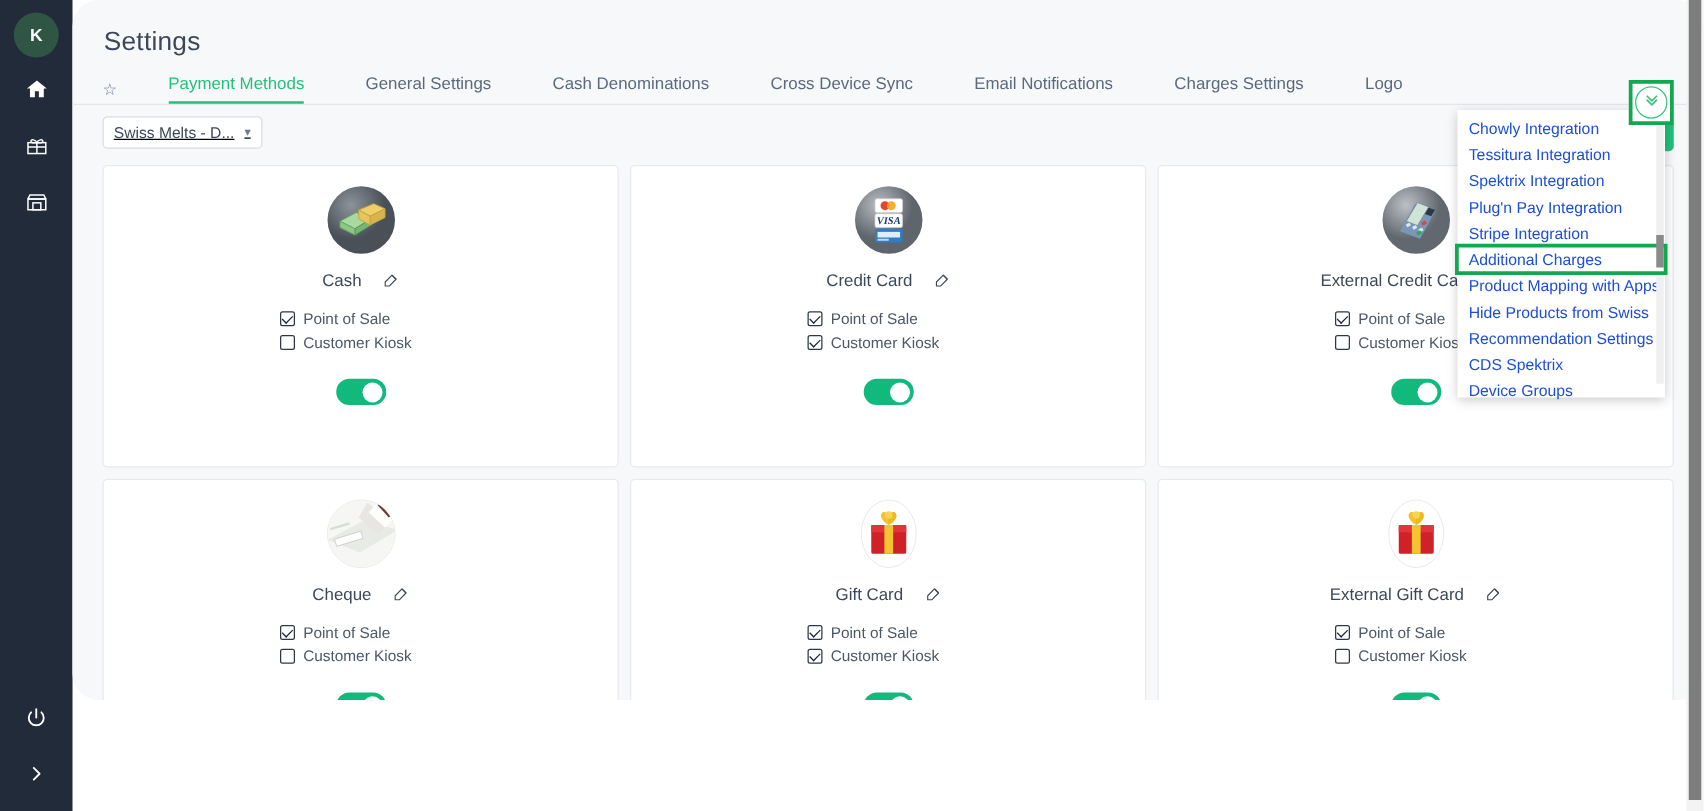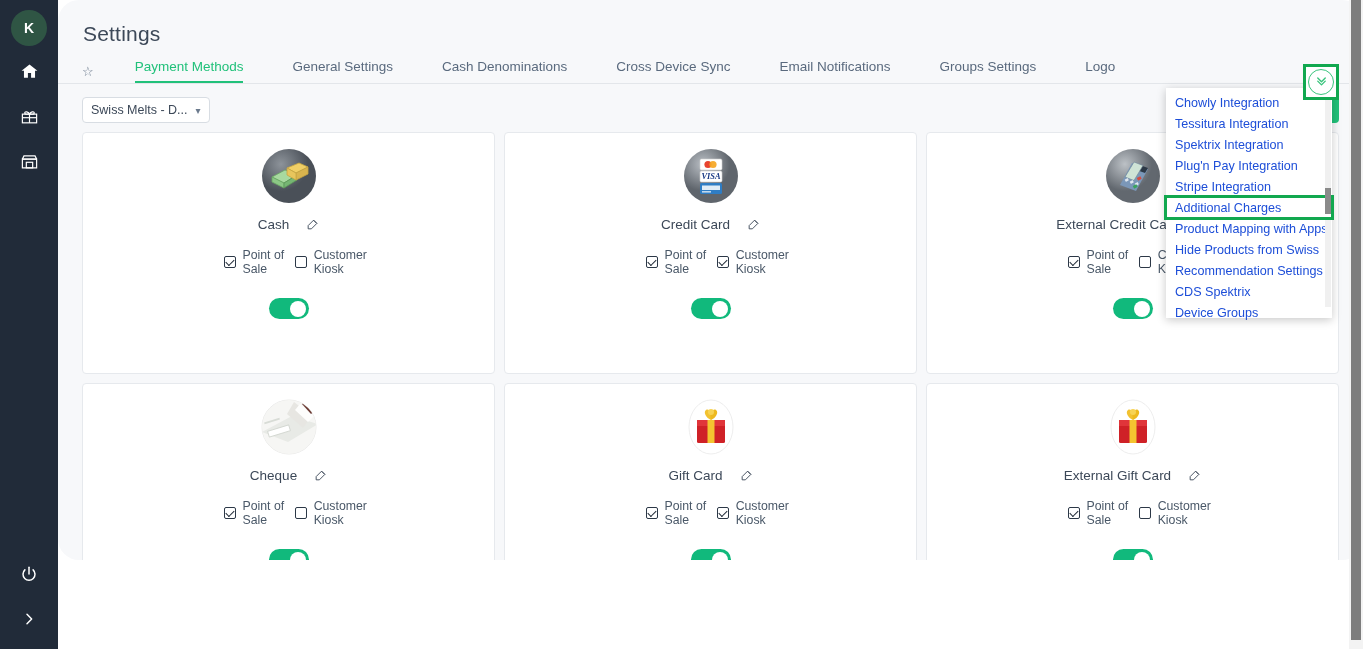--- a/index.html
+++ b/index.html
@@ -64,24 +64,25 @@
     font-size: 13.5px; color: #5a6a7e;
     padding: 0 0 7px 0; margin-right: 16px;
     cursor: pointer; white-space: nowrap;
     border-bottom: 2px solid transparent;
     margin-left: 33px;
   }
   .tab.active { color: #21c17a; border-bottom-color: #21c17a; }
 
   
   .control-row {
-    display: flex; align-items: flex-end; justify-content: space-between;
+    display: flex; align-items: flex-start; justify-content: space-between;
     padding: 9px 24px 9px 24px;
     height: 48px;
     position: relative;
+    text-decoration: underline;
   }
   .store-select {
     display: inline-flex; align-items: center; justify-content: space-between;
     min-width: 112px; height: 26px;
     background: #ffffff;
     border: 1px solid #d8dde3; border-radius: 4px;
     font-size: 12.5px; color: #3c4858;
     padding: 0 8px; cursor: pointer;
   }
   .store-select .chev { font-size: 10px; color: #6b7a8d; margin-left: 8px; }
@@ -109,21 +110,21 @@
     padding-top: 14px;
     position: relative;
   }
   .pm-icon { width: 58px; height: 58px; margin-bottom: 12px; }
   .pm-title {
     font-size: 13.5px; color: #3c4858;
     display: flex; align-items: center; gap: 17px;
     margin-bottom: 16px;
   }
   .edit-icon { color: #3c4858; display:inline-flex; }
-  .checks { display: flex; flex-direction: row; gap: 5px; align-self: center;
+  .checks { display: flex; flex-direction: column; gap: 5px; align-self: center;
             width: 150px; margin-left: 20px;}
   .chk-row { display: flex; align-items: center; gap: 7px; font-size: 12.3px; color: #4a5868; }
   .box {
     width: 12px; height: 12px;
     border: 1.4px solid #2c3847; border-radius: 2px;
     background: #fff;
     display: inline-flex; align-items: center; justify-content: center;
     flex: 0 0 12px;
   }
   .box.on::after {
@@ -272,21 +273,21 @@
 
     <h1 class="page-title">Settings</h1>
 
     <div class="tabs-row">
       <span class="star-icon">☆</span>
       <div class="tab active">Payment Methods</div>
       <div class="tab">General Settings</div>
       <div class="tab">Cash Denominations</div>
       <div class="tab">Cross Device Sync</div>
       <div class="tab">Email Notifications</div>
-      <div class="tab">Groups Settings</div>
+      <div class="tab">Charges Settings</div>
       <div class="tab">Logo</div>
     </div>
 
     <div class="control-row">
       <div class="store-select">
         <span>Swiss Melts - D...</span>
         <span class="chev">▾</span>
       </div>
       <button class="other-btn">Other Payment Methods</button>
     </div>

